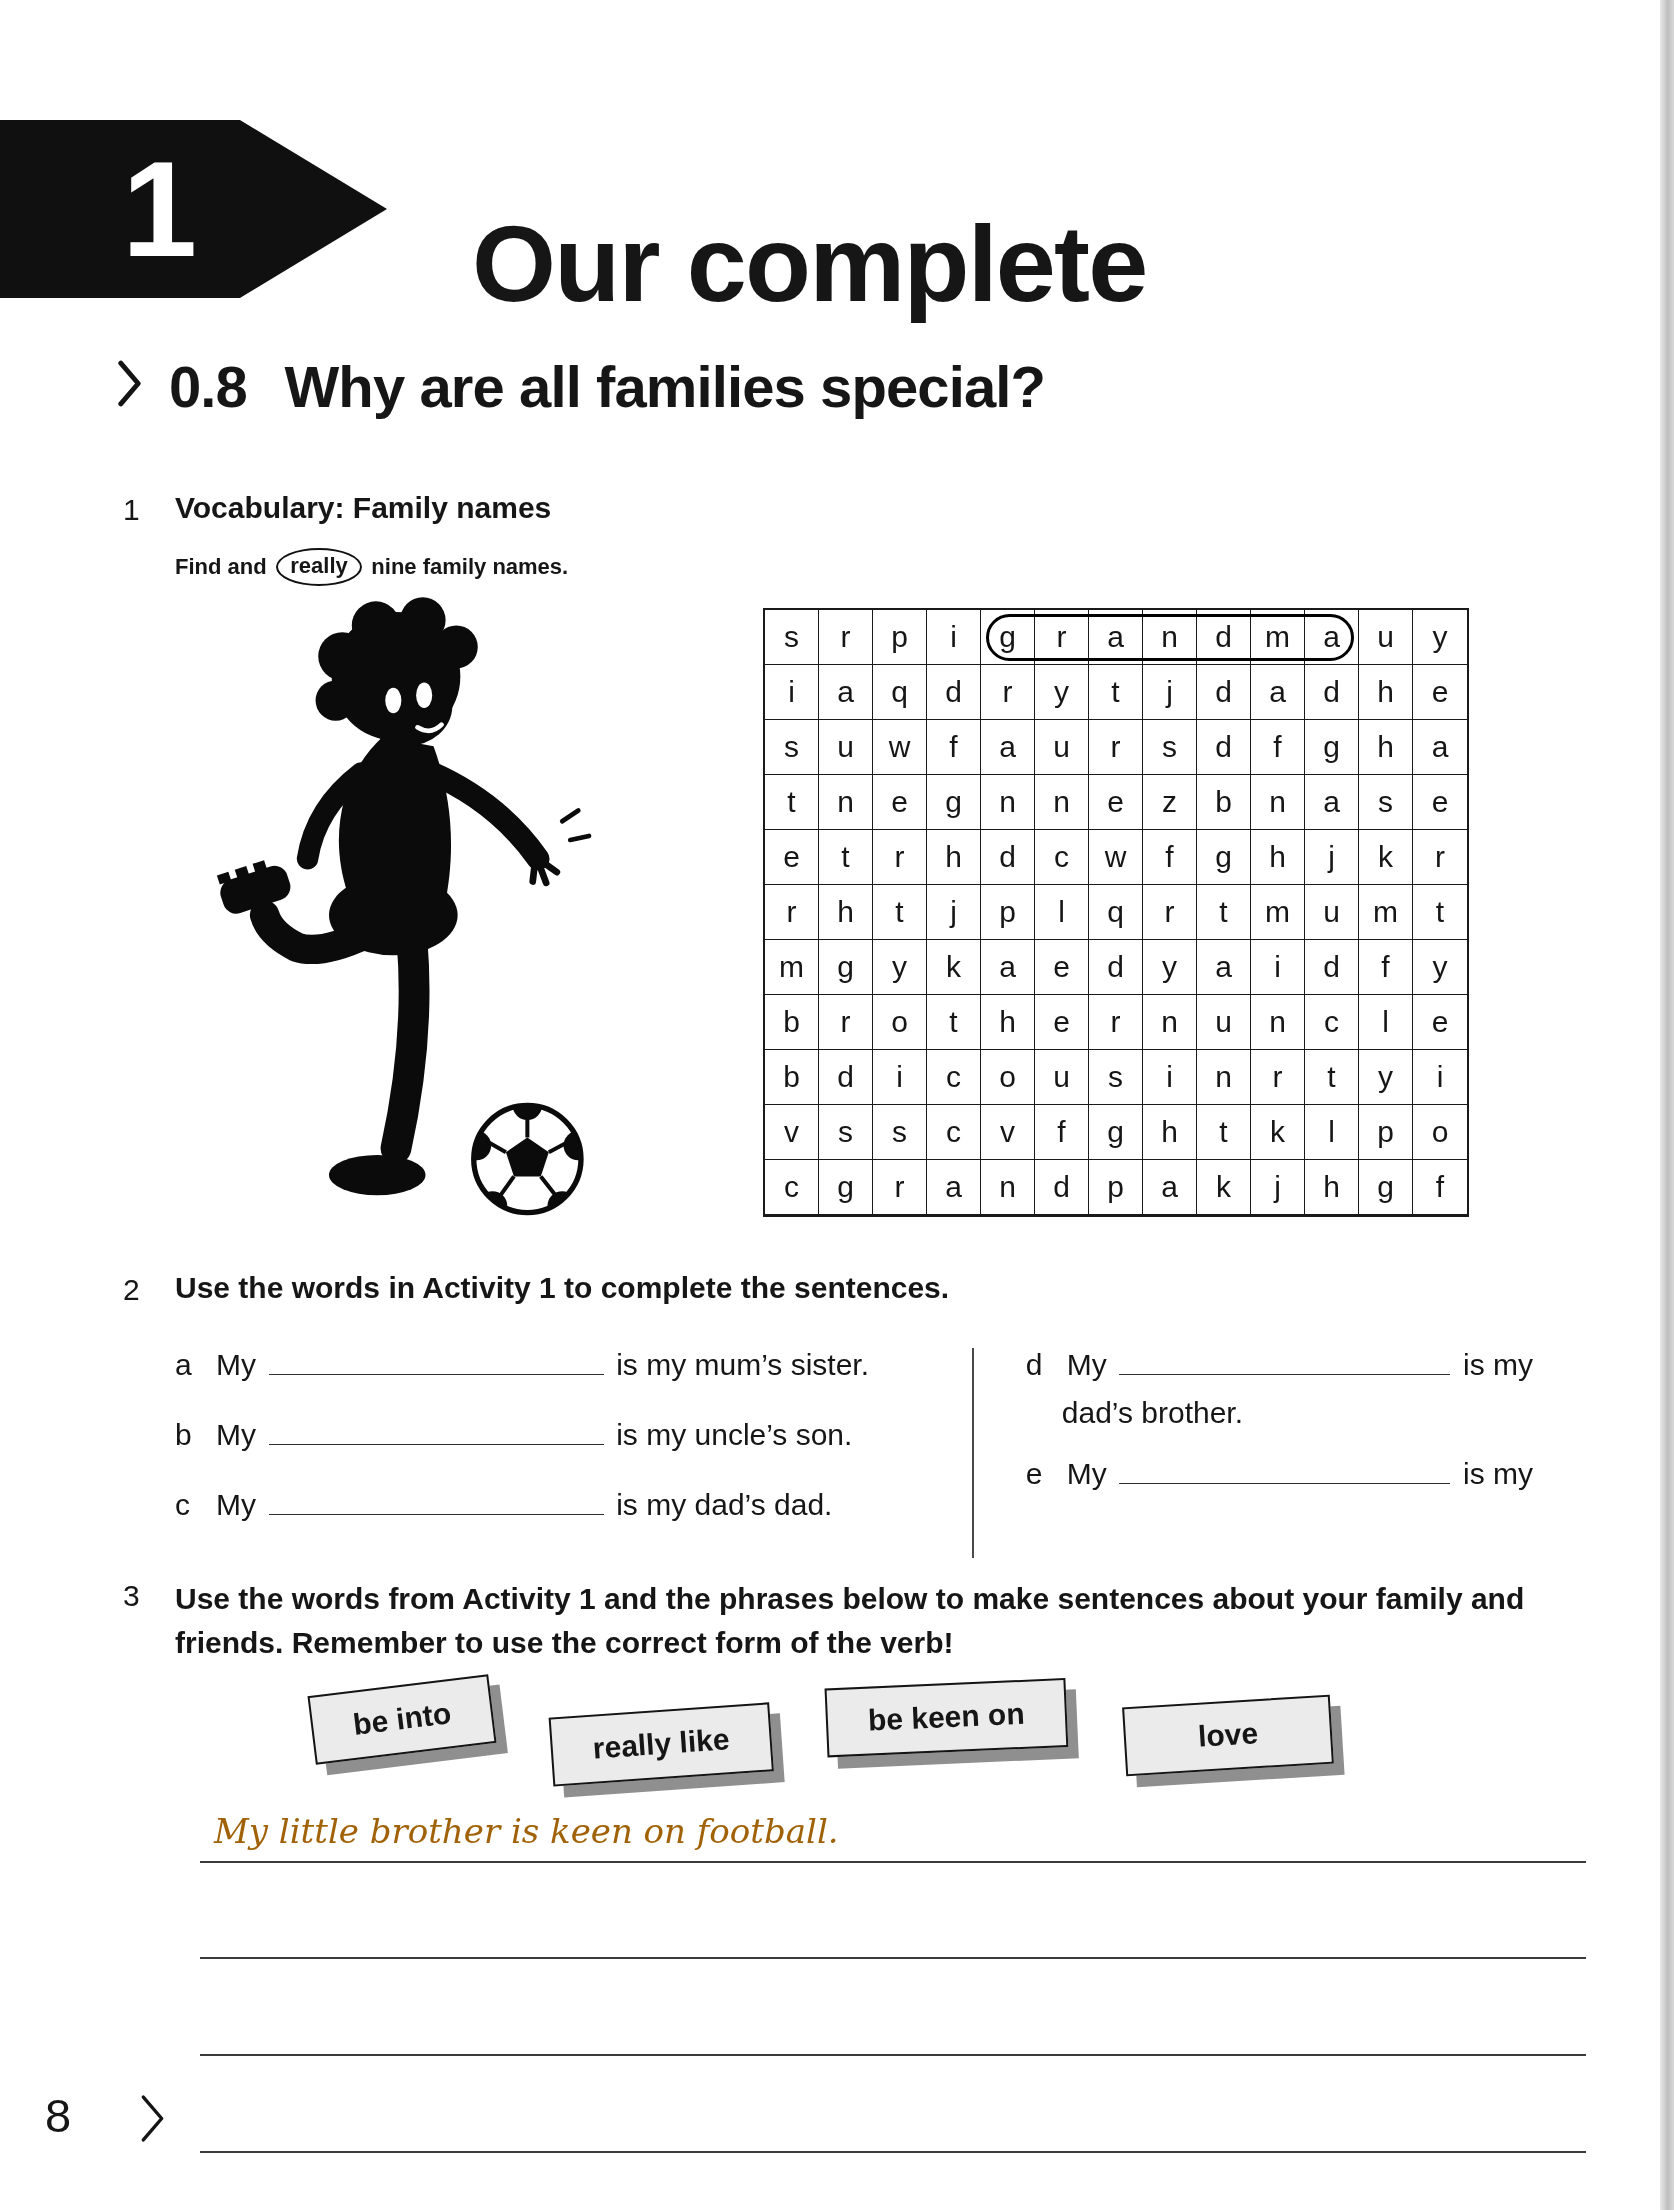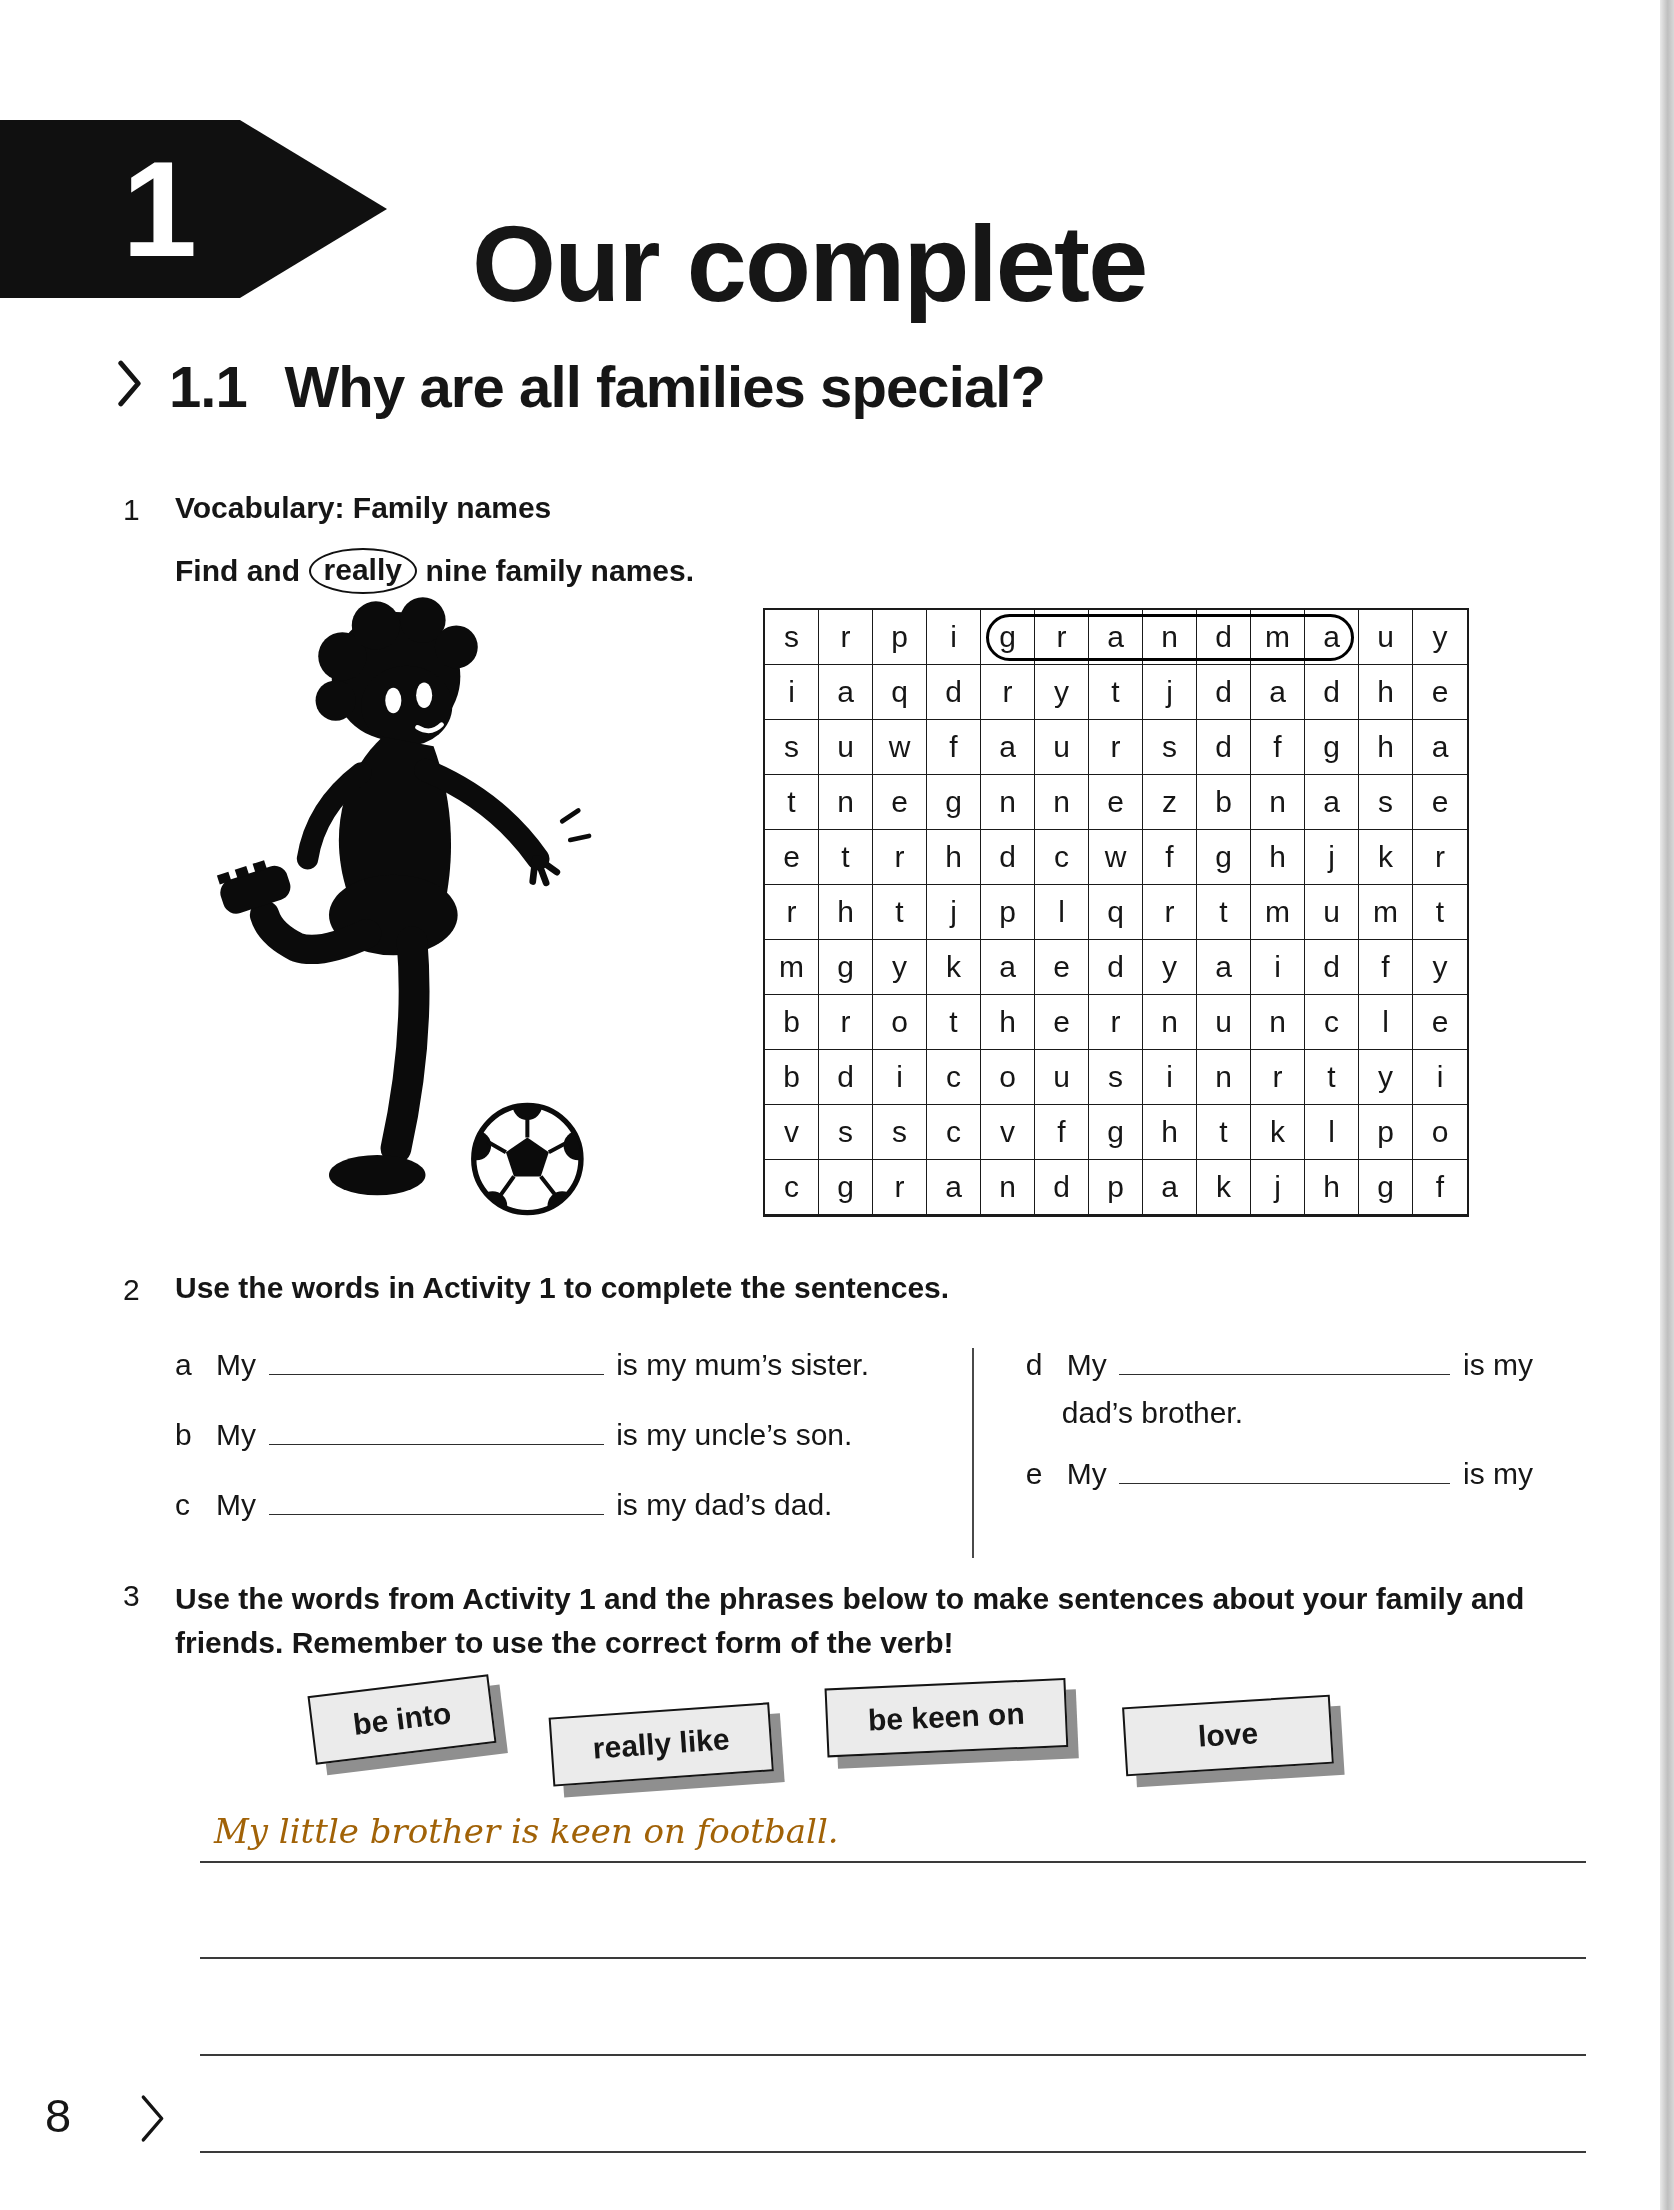--- a/index.html
+++ b/index.html
@@ -34,21 +34,21 @@
     font-size:58px;font-weight:600;
     display:flex;align-items:center;gap:25px;
     letter-spacing:-0.9px;
   }
   .section-heading .sec-num{margin-right:12.6px;}
   .chev-svg{display:inline-block;}
   
   .activity{position:absolute;left:123px;display:flex;}
   .act-num{width:52px;font-size:30px;padding-top:1.8px;}
   .act-heading{font-size:30px;font-weight:bold;margin:0;}
-  .instruction{font-size:30px;font-weight:bold;margin:23.4px 0 0 0;display:flex;align-items:center;gap:9px;}
+  .instruction{font-size:22px;font-weight:bold;margin:23.4px 0 0 0;display:flex;align-items:center;gap:9px;}
   .circled-word{
     border:2.7px solid #111;border-radius:50%;
     padding:2.7px 12.6px 5.4px 12.6px;display:inline-block;
   }
   #act1{top:491px;}
   #act2{top:1271px;}
   #act3{top:1577px;}
   
   .illustration{position:absolute;top:596px;left:180px;width:432px;height:630px;}
   
@@ -134,21 +134,21 @@
     <span class="num">1</span>
   </div>
   <h1 class="unit-title">Our complete</h1>
 
   <div class="section-heading">
     <span class="chev-svg">
       <svg width="29" height="47" viewBox="0 0 20 32">
           <path d="M4 2 L16 16 L4 30" fill="none" stroke="#141414" stroke-width="3.4" stroke-linecap="round" stroke-linejoin="round"></path>
         </svg>
     </span>
-    <span class="sec-num">1.1</span>
+    <span class="sec-num">0.8</span>
     <span>Why are all families special?</span>
   </div>
 
   <div class="activity" id="act1">
     <div class="act-num">1</div>
     <div class="act-body">
       <p class="act-heading">Vocabulary: Family names</p>
       <p class="instruction">
         <span>Find and</span>
         <span class="circled-word">really</span>

